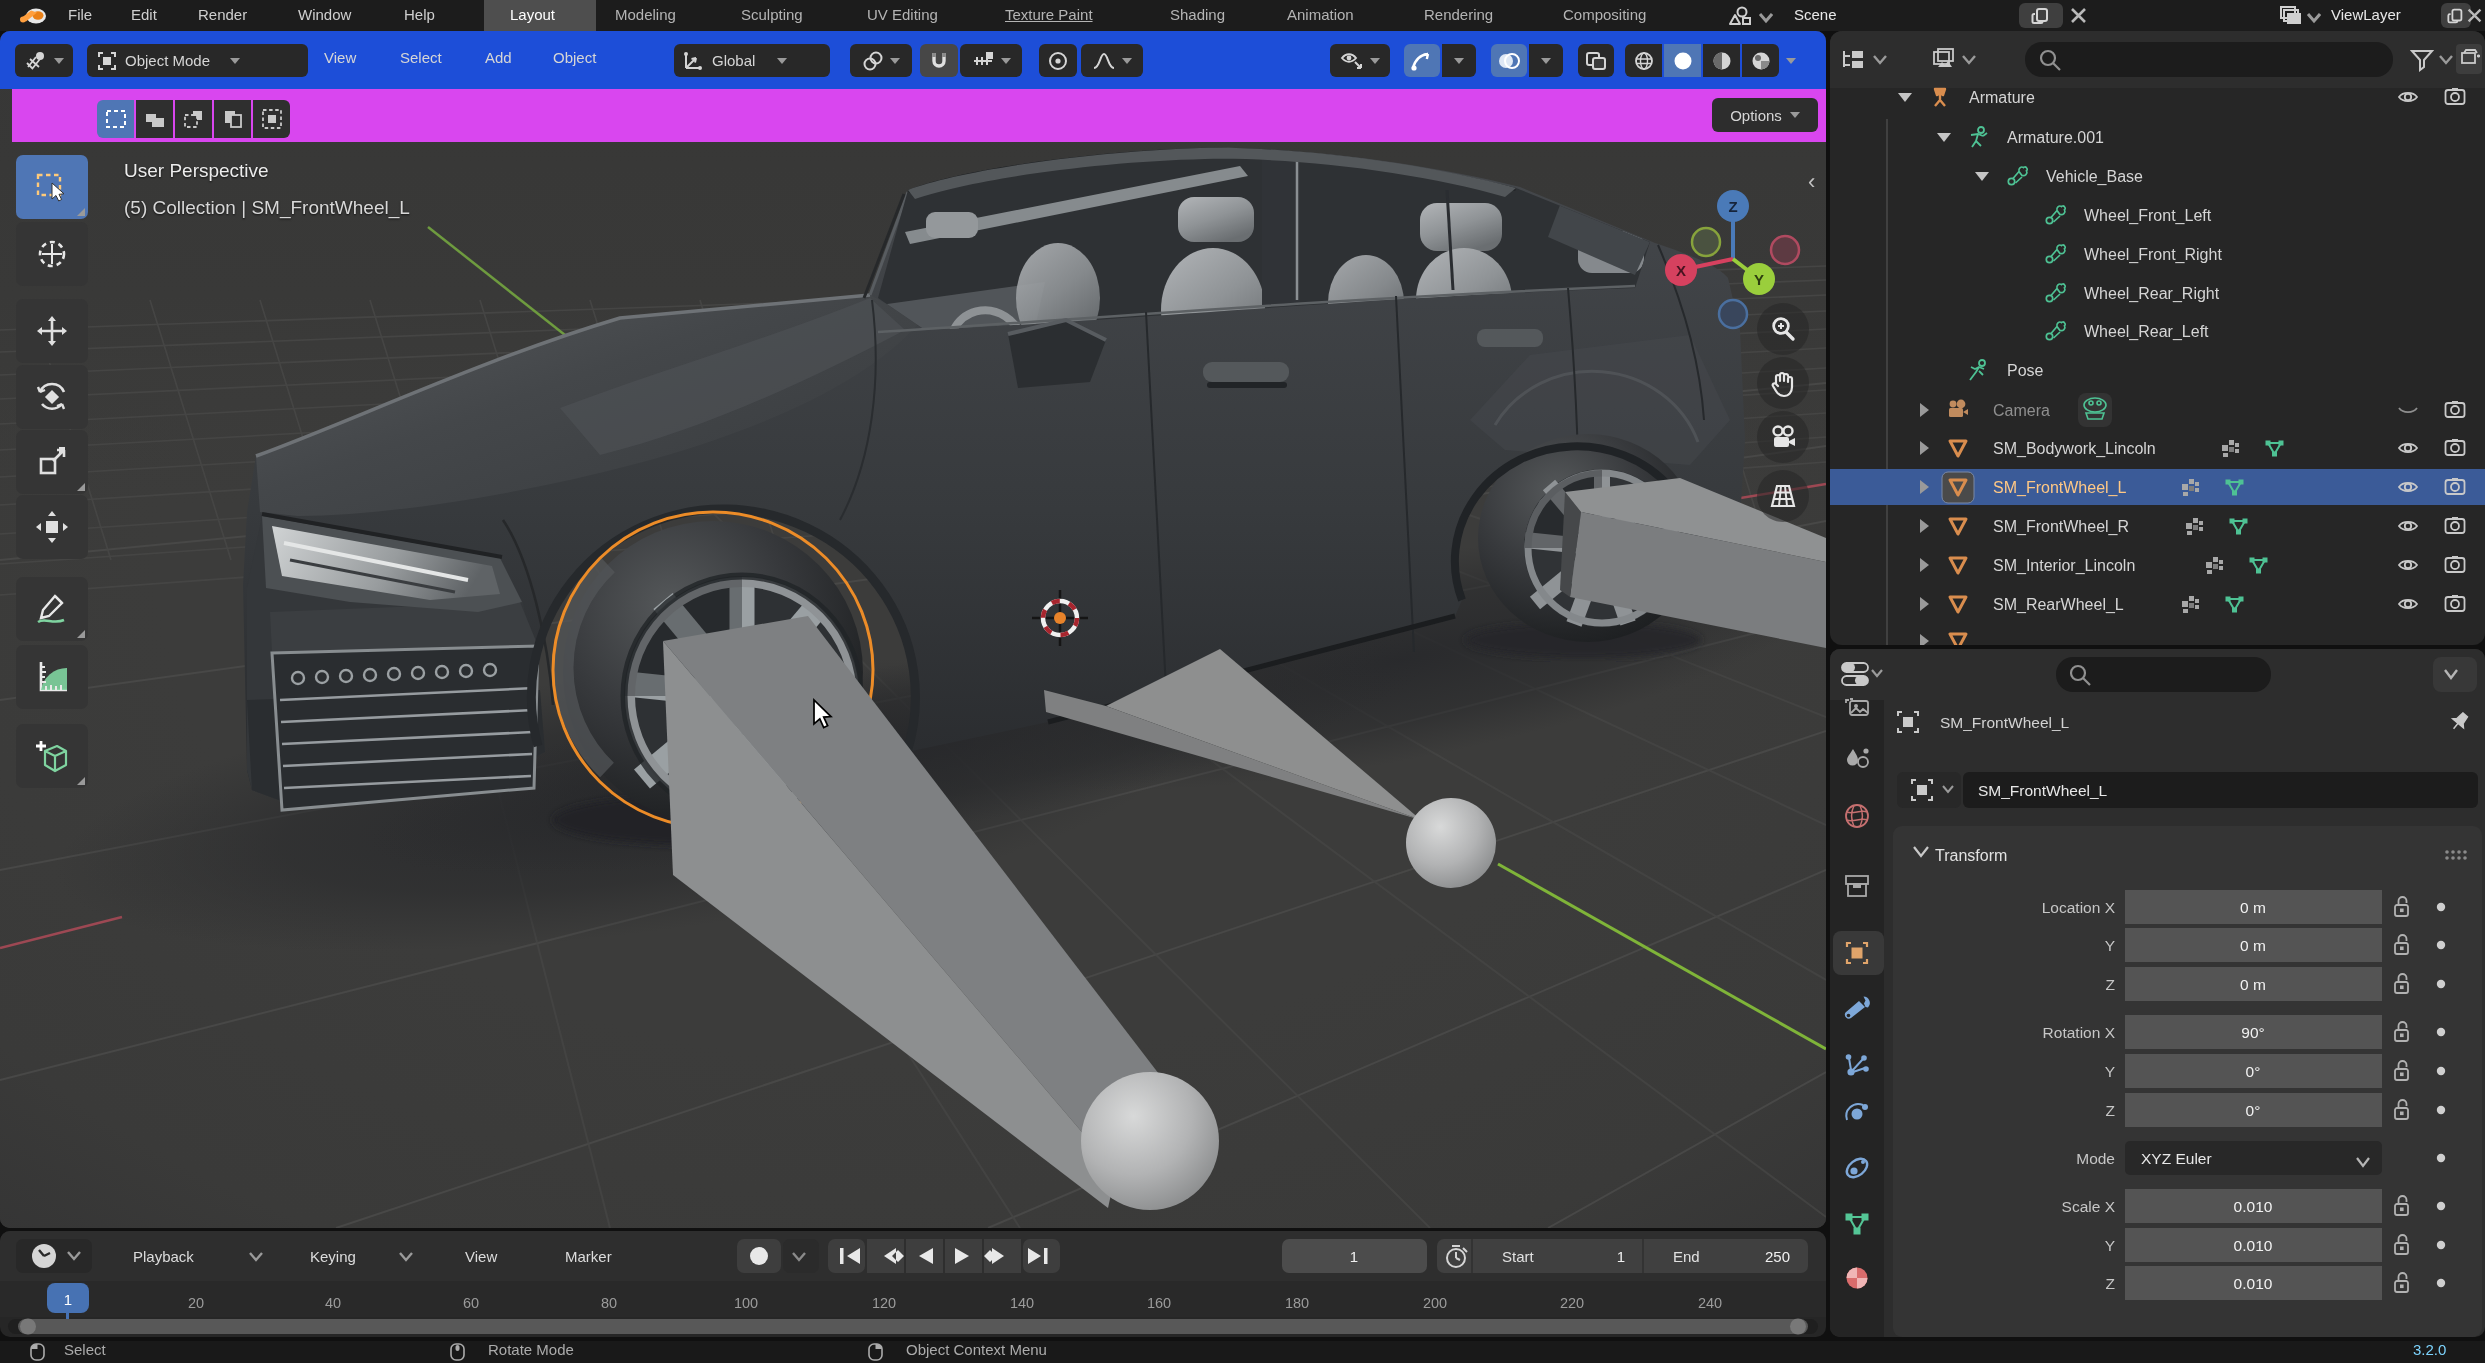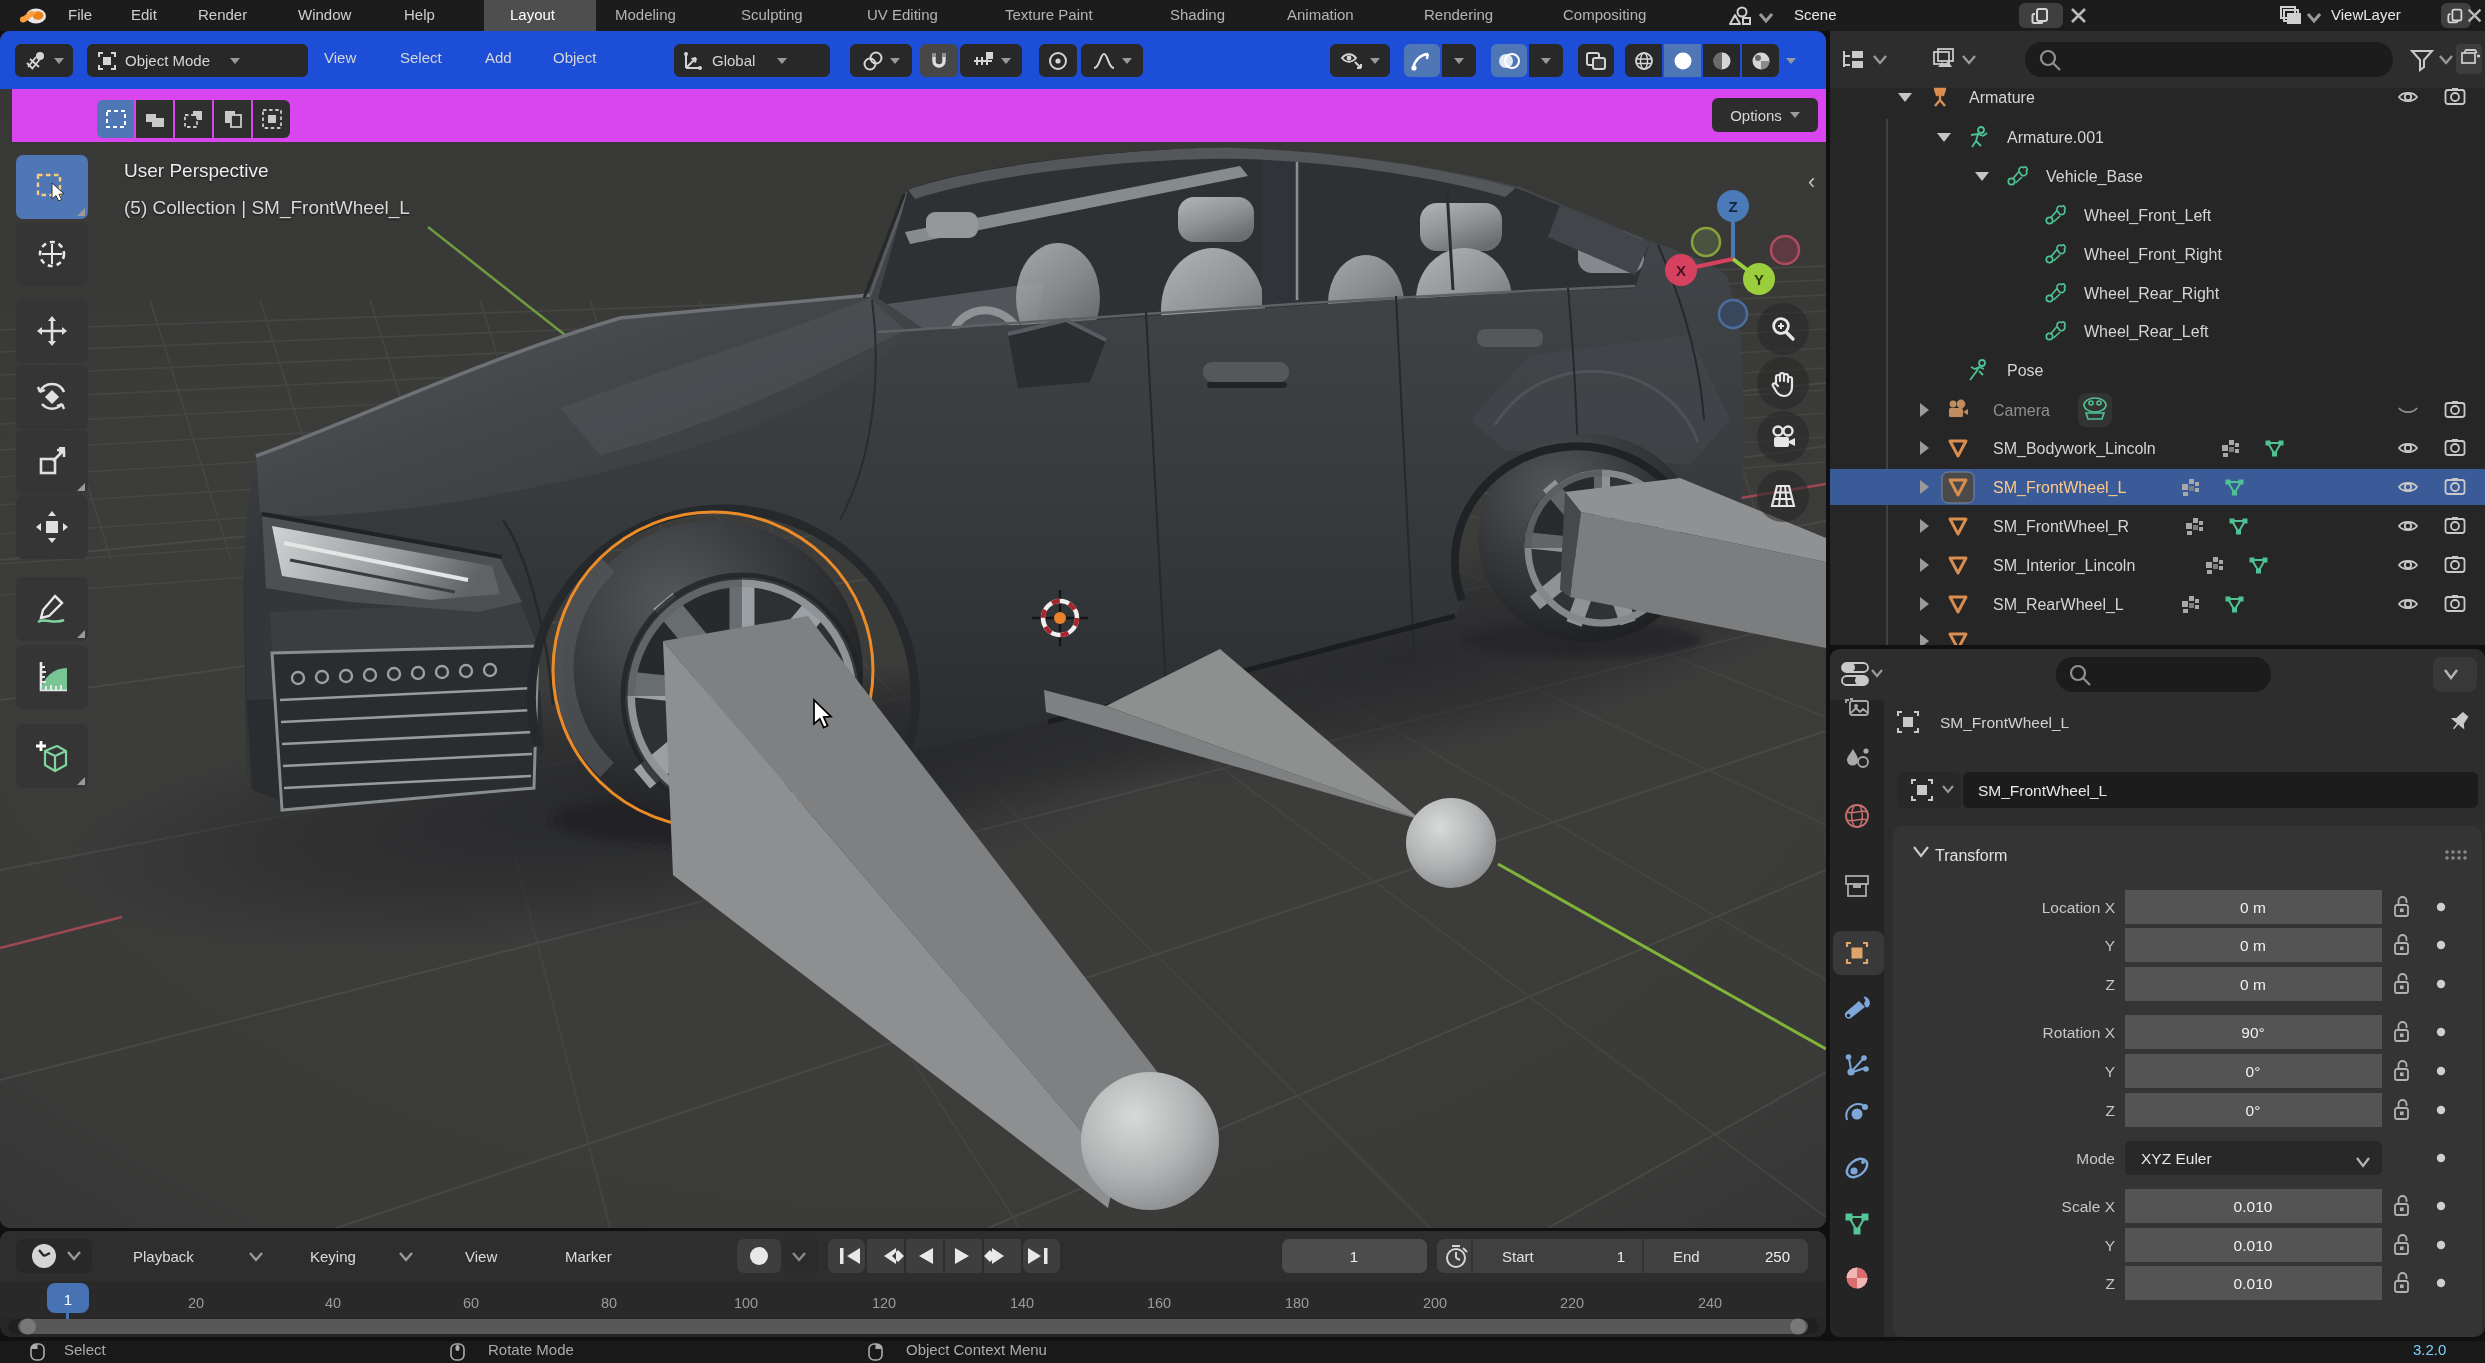--- a/index.html
+++ b/index.html
@@ -27,21 +27,21 @@
     <span class="abs" style="left:68px;top:6px;">File</span>
     <span class="abs" style="left:131px;top:6px;">Edit</span>
     <span class="abs" style="left:198px;top:6px;">Render</span>
     <span class="abs" style="left:298px;top:6px;">Window</span>
     <span class="abs" style="left:404px;top:6px;">Help</span>
     <div class="abs" style="left:484px;top:0;width:112px;height:31px;background:#4e4e4e;"></div>
     <span class="abs" style="left:510px;top:6px;color:#ffffff;">Layout</span>
     <span class="abs" style="left:615px;top:6px;color:#b4b4b4;">Modeling</span>
     <span class="abs" style="left:741px;top:6px;color:#b4b4b4;">Sculpting</span>
     <span class="abs" style="left:867px;top:6px;color:#b4b4b4;">UV Editing</span>
-    <span class="abs" style="left:1005px;top:6px;color:#b4b4b4;">Texture Paint</span>
+    <span class="abs" style="left:1005px;top:6px;color:#b4b4b4;text-decoration:underline;">Texture Paint</span>
     <span class="abs" style="left:1170px;top:6px;color:#b4b4b4;">Shading</span>
     <span class="abs" style="left:1287px;top:6px;color:#b4b4b4;">Animation</span>
     <span class="abs" style="left:1424px;top:6px;color:#b4b4b4;">Rendering</span>
     <span class="abs" style="left:1563px;top:6px;color:#b4b4b4;">Compositing</span>
 
     <svg class="abs" style="left:1727px;top:5px;" width="46" height="22" viewBox="0 0 46 22">
       <circle cx="15" cy="7" r="4.5" fill="none" stroke="#cfcfcf" stroke-width="2"></circle>
       <path d="M8 10 L13 19 L3 19 Z" fill="none" stroke="#cfcfcf" stroke-width="2" stroke-linejoin="round"></path>
       <rect x="16" y="13" width="7" height="6" fill="none" stroke="#cfcfcf" stroke-width="2"></rect>
       <path d="M33 9 l6 7 6-7" fill="none" stroke="#9a9a9a" stroke-width="3"></path>
@@ -655,21 +655,21 @@
     </div>
     <div class="abs navb" style="left:1757px;top:439px;">
       <svg width="30" height="30" viewBox="0 0 30 30">
         <path d="M9 5 H21 L26 25 H4 Z" fill="none" stroke="#e6e6e6" stroke-width="2.2"></path>
         <path d="M13 5 L11 25 M17 5 L19 25 M7.5 11.5 H22.5 M6 18 H24" stroke="#e6e6e6" stroke-width="2"></path>
       </svg>
     </div>
     <div class="abs" style="left:1808px;top:138px;font-size:22px;color:#c2c2c2;">‹</div>
   </div>
 
-  <div class="abs" id="outliner" style="left:1830px;top:31px;width:655px;height:614px;background:#262626;border-radius:0;overflow:hidden;">
+  <div class="abs" id="outliner" style="left:1830px;top:31px;width:655px;height:614px;background:#262626;border-radius:12px;overflow:hidden;">
     <svg width="655" height="614" viewBox="0 0 655 614" font-family="Liberation Sans" font-size="16">
       <defs>
         <g id="disc-open">
             <path d="M-7,-4 L7,-4 L0,5 Z" fill="#c5c5c5"></path>
           </g>
         <g id="disc-closed">
             <path d="M-4,-7 L5,0 L-4,7 Z" fill="#9a9a9a"></path>
           </g>
         <g id="ico-bone" transform="translate(-11,-11)">
           <circle cx="5.5" cy="16.5" r="3.2" fill="none" stroke="#4ec294" stroke-width="1.7"></circle>

